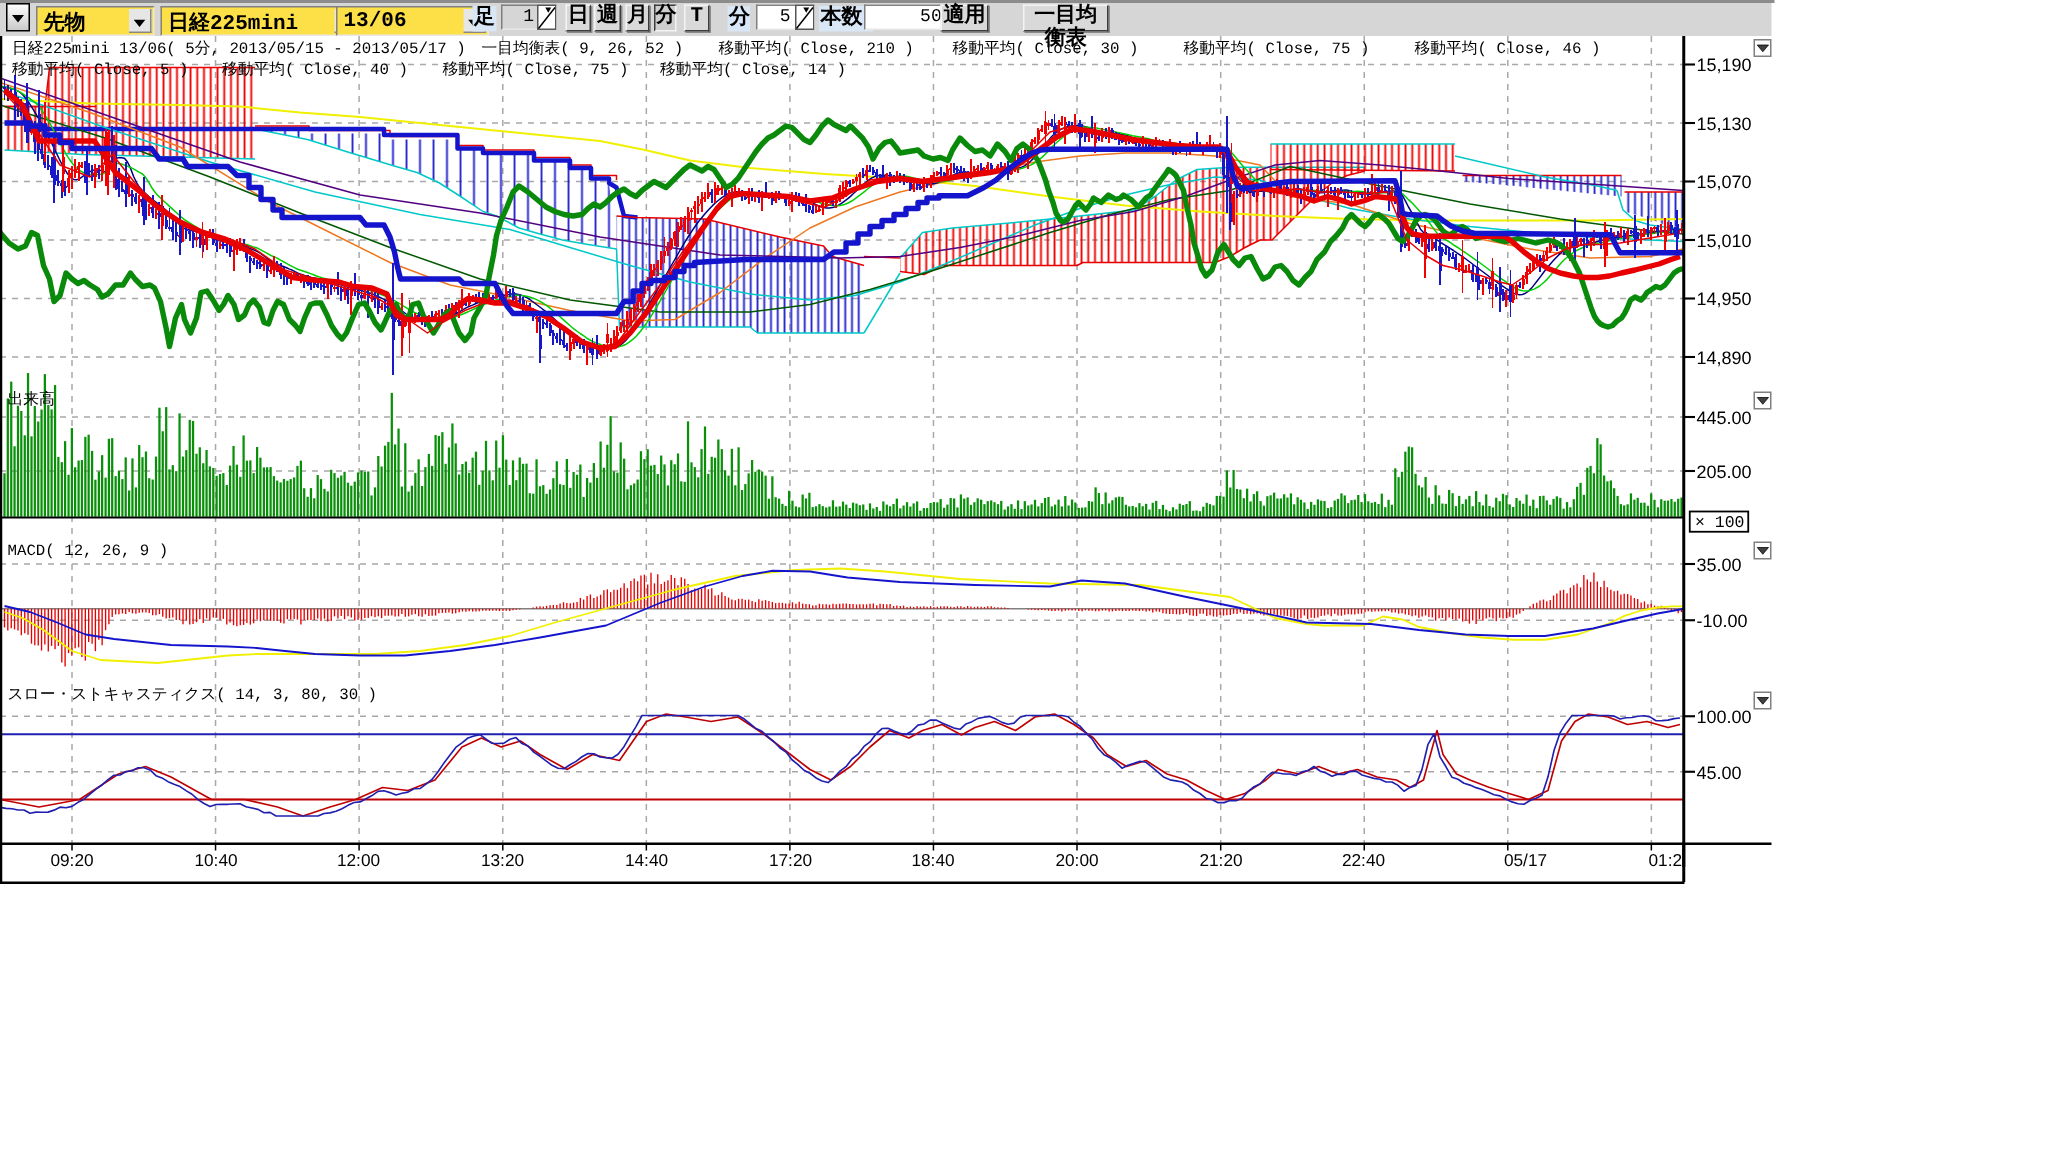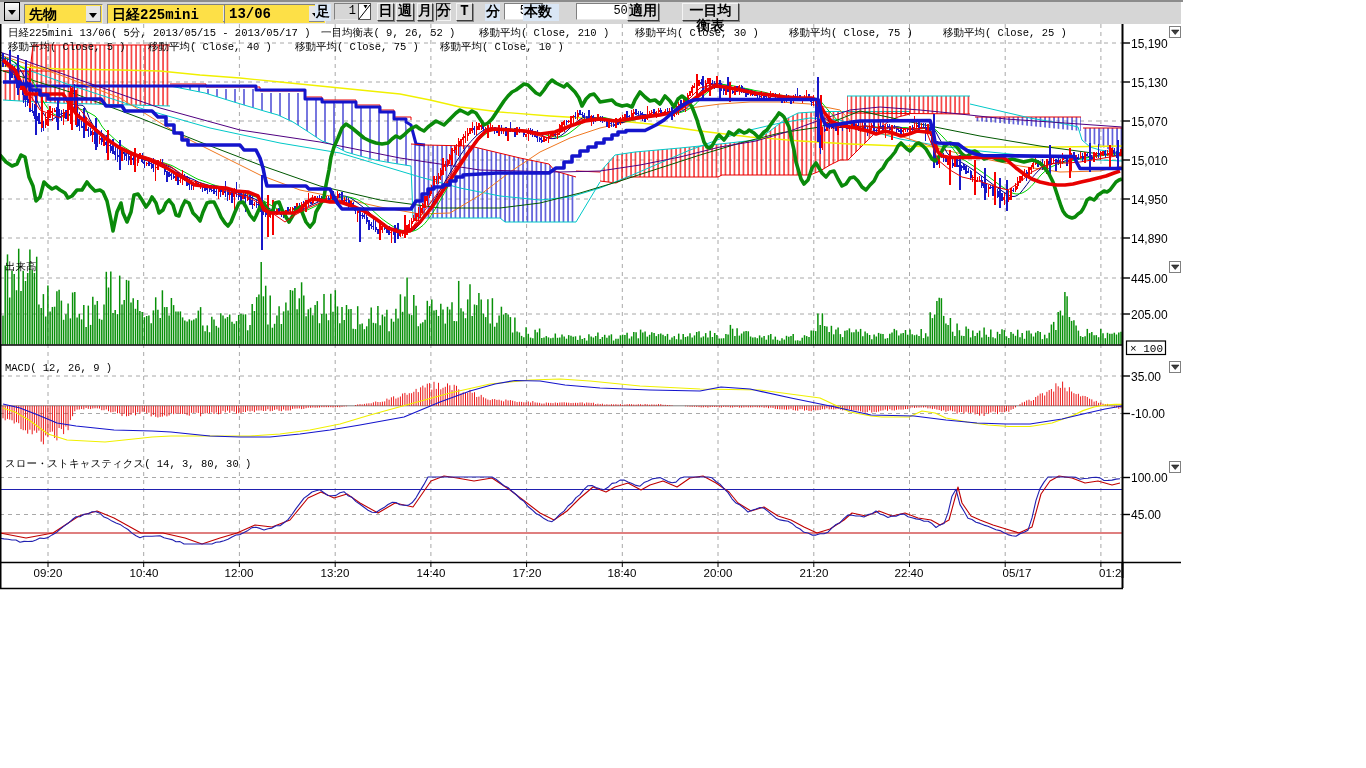--- a/index.html
+++ b/index.html
@@ -2266,32 +2266,32 @@
 <div class="btn " style="left:396px;width:18px">週</div>
 <div class="btn " style="left:417px;width:16px">月</div>
 <div class="btn btnp" style="left:436px;width:15px">分</div>
 <div class="btn " style="left:456px;width:17px">T</div>
 <div class="lbl" style="left:485px;width:15px">分</div>
 <div class="inp" style="left:504px;width:39px;padding-right:15px">5<svg width="13" height="17" style="position:absolute;right:-1px;top:-1px">
       <rect x="0.5" y="0.5" width="12" height="16" fill="#fff" stroke="#555"></rect>
       <path d="M1 16 L12 2" stroke="#000" stroke-width="1"></path>
       <path d="M5.5 2 L9.5 2 L7.5 5.5 Z" fill="#000"></path>
     </svg></div>
-<div class="lbl" style="left:523px;width:36px">本数</div>
+<div class="lbl" style="left:546px;width:36px">本数</div>
 <div class="inp" style="left:576px;width:66px;padding-right:6px">500<svg width="13" height="17" style="position:absolute;right:-1px;top:-1px">
       <rect x="0.5" y="0.5" width="12" height="16" fill="#fff" stroke="#555"></rect>
       <path d="M1 16 L12 2" stroke="#000" stroke-width="1"></path>
       <path d="M5.5 2 L9.5 2 L7.5 5.5 Z" fill="#000"></path>
     </svg></div>
 <div class="btn" style="left:627px;width:32px">適用</div>
 <div class="btn" style="left:682px;width:57px">一目均衡表</div>
 <div class="t" style="left:8px;top:27px">日経225mini 13/06( 5分, 2013/05/15 - 2013/05/17 )</div>
 <div class="t" style="left:321px;top:27px">一目均衡表( 9, 26, 52 )</div>
 <div class="t" style="left:479px;top:27px">移動平均( Close, 210 )</div>
 <div class="t" style="left:635px;top:27px">移動平均( Close, 30 )</div>
 <div class="t" style="left:789px;top:27px">移動平均( Close, 75 )</div>
-<div class="t" style="left:943px;top:27px">移動平均( Close, 25 )</div>
+<div class="t" style="left:943px;top:27px">移動平均( Close, 46 )</div>
 <div class="t" style="left:8px;top:41px">移動平均( Close, 5 )</div>
 <div class="t" style="left:148px;top:41px">移動平均( Close, 40 )</div>
 <div class="t" style="left:295px;top:41px">移動平均( Close, 75 )</div>
-<div class="t" style="left:440px;top:41px">移動平均( Close, 10 )</div>
+<div class="t" style="left:440px;top:41px">移動平均( Close, 14 )</div>
 <div class="t" style="left:5px;top:261px">出来高</div>
 <div class="t" style="left:5px;top:362px">MACD( 12, 26, 9 )</div>
 <div class="t" style="left:5px;top:458px">スロー・ストキャスティクス( 14, 3, 80, 30 )</div>
 </body></html>

